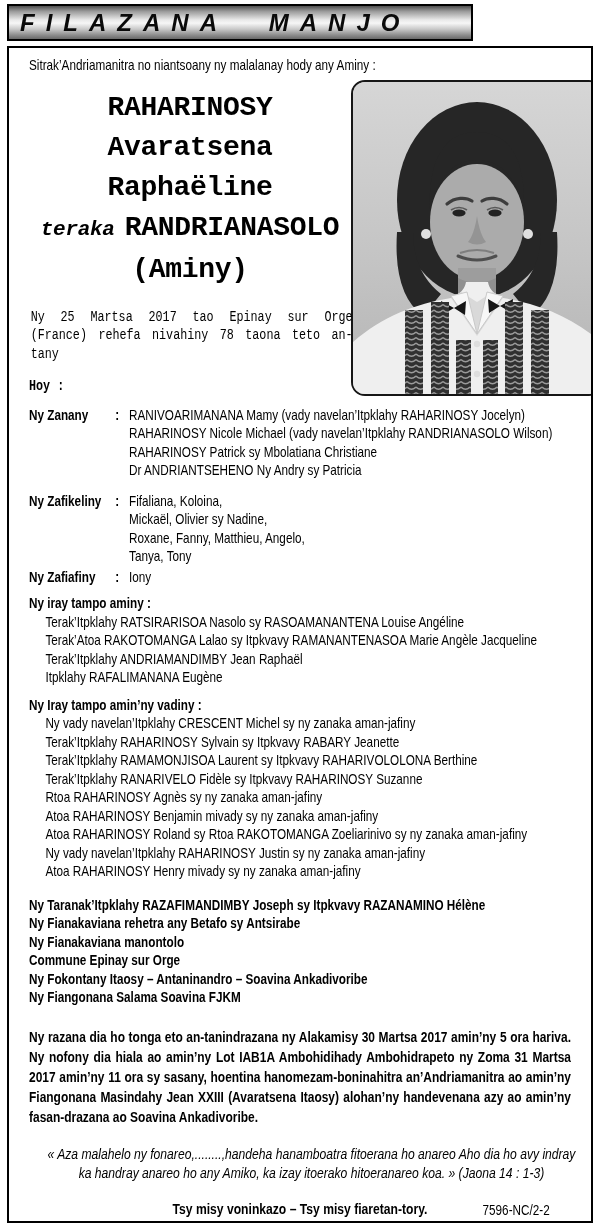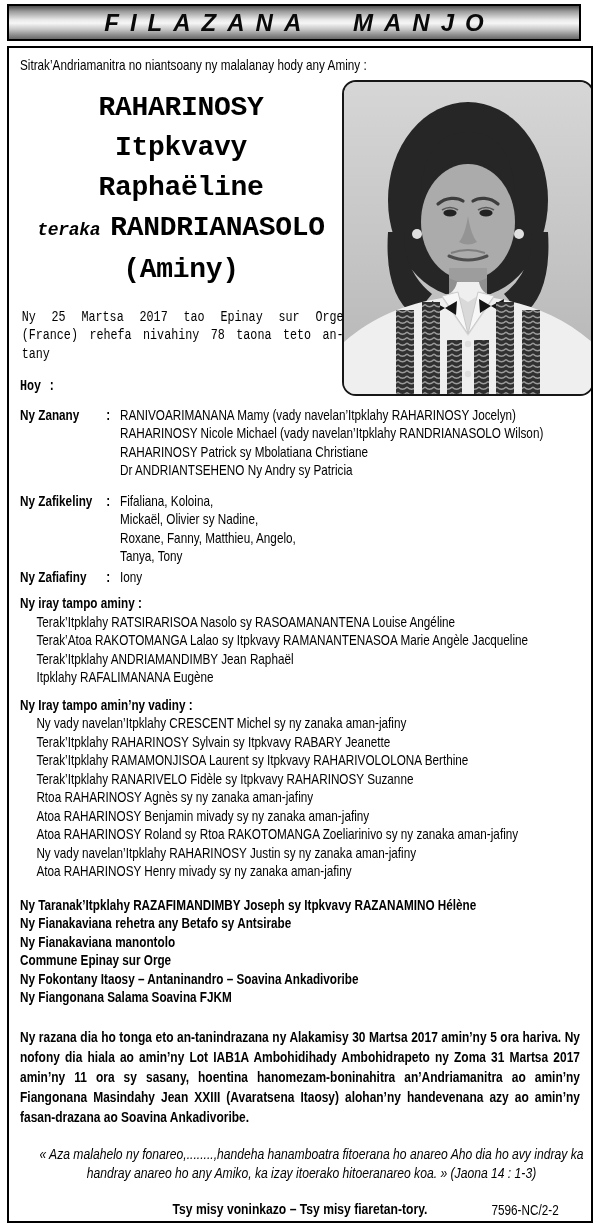--- a/index.html
+++ b/index.html
@@ -2,43 +2,43 @@
 <html><head>
 <meta charset="utf-8">
 <style>
   html,body { margin:0; padding:0; }
   body {
     width:600px; height:1230px; background:#ffffff; color:#000;
     font-family:"Liberation Sans", sans-serif; position:relative; overflow:hidden;
   }
   
   .masthead {
-    position:absolute; left:7px; top:4px; width:574px; height:37px;
+    position:absolute; left:7px; top:4px; width:466px; height:37px;
     box-sizing:border-box; border:2px solid #000;
     background:linear-gradient(180deg,#4f4f4f 0%,#9a9a9a 16%,#e9e9e9 42%,#f6f6f6 52%,#c9c9c9 70%,#8d8d8d 88%,#6a6a6a 100%);
-    display:flex; align-items:center; justify-content:center;
+    display:flex; align-items:center; 
   }
   .masthead-title {
     font-weight:bold; font-style:italic; font-size:24px; letter-spacing:11px;
     word-spacing:24px; color:#0a0a0a; white-space:nowrap; padding-left:11px;
   }
   
   .main-box {
     position:absolute; left:7px; top:46px; width:586px; height:1177px;
-    box-sizing:border-box; border:2px solid #000; padding:6px 11px; overflow:hidden;
+    box-sizing:border-box; border:2px solid #000; padding:6px 20px; overflow:hidden;
     font-size:14.3px; line-height:18.5px;
   }
   
   .cx { transform:scaleX(0.82); transform-origin:0 0; width:121.95%; }
   .intro { margin-top:2px; }
   .top-row { display:flex; margin-top:5px;font-family:Liberation Mono, monospace; }
   .left-col { width:322px; flex:none; }
   .name-block { text-align:center; margin-top:8px; }
   .name-line { font-weight:bold; font-size:28px; line-height:40px; letter-spacing:-0.3px; }
-  .nee-prefix { font-weight:bold; font-style:italic; font-size:18px; margin-right:10px; }
+  .nee-prefix { font-weight:bold; font-style:italic; font-size:21px; margin-right:10px; }
   .death-info { margin-top:18px; text-align:justify; padding-left:2px; }
   .hoy { margin-top:14px; font-weight:bold; }
   .photo-frame {
     margin-left:auto; width:248px; height:312px; flex:none;
     border:2px solid #161616; border-radius:14px; overflow:hidden; background:#c4c4c4;
   }
   
   .lab-grid { display:grid; grid-template-columns:122px 1fr; }
   .lab { font-weight:bold; display:flex; justify-content:space-between; padding-right:12px; }
   .sec-zanany { margin-top:10px; }
@@ -68,21 +68,21 @@
 </div>
 
 <div class="main-box">
 
   <div class="intro cx">Sitrak’Andriamanitra no niantsoany ny malalanay hody any Aminy :</div>
 
   <div class="top-row">
     <div class="left-col">
       <div class="name-block">
         <div class="name-line">RAHARINOSY</div>
-        <div class="name-line">Itpkvavy</div>
+        <div class="name-line">Avaratsena</div>
         <div class="name-line">Raphaëline</div>
         <div class="name-line">
           <span class="nee-prefix">teraka</span><span>RANDRIANASOLO</span>
         </div>
         <div class="name-line">(Aminy)</div>
       </div>
       <div class="death-info cx">Ny 25 Martsa 2017 tao Epinay sur Orge (France) rehefa nivahiny 78 taona teto an-tany</div>
       <div class="hoy cx">Hoy :</div>
     </div>
 

